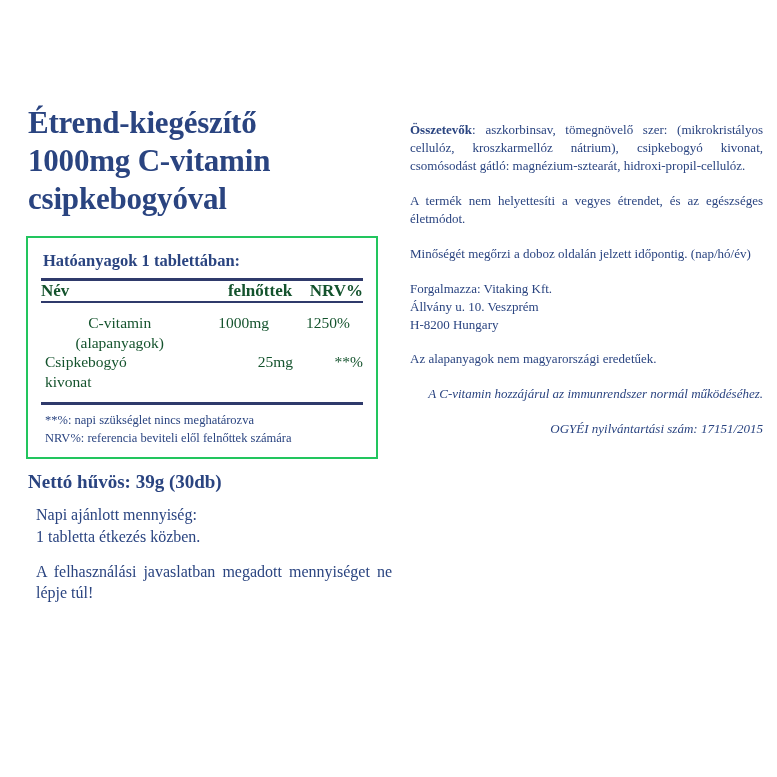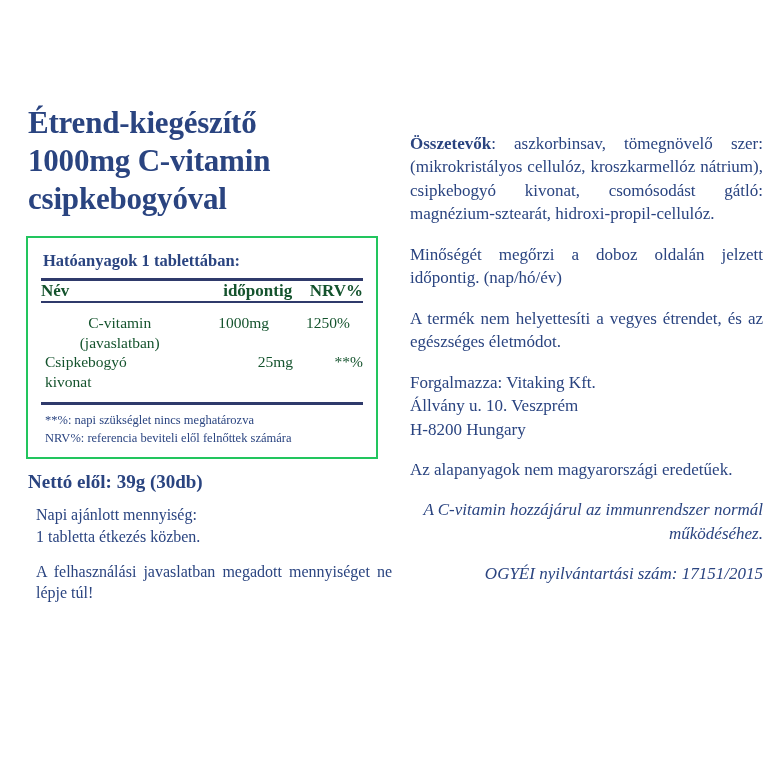--- a/index.html
+++ b/index.html
@@ -110,23 +110,23 @@
   }
   .p-left {
     font-size: 16px;
     line-height: 1.33;
     margin: 0 0 14px 10px;
   }
   .p-left.justify { text-align: justify; }
 
   
   .p-right {
-    font-size: 17px;
+    font-size: 13px;
     line-height: 1.38;
-    margin: 16px 0 17px 0;
+    margin: 5px 0 17px 0;
     text-align: justify;
   }
   .p-right.left { text-align: left; }
   .p-right b { font-weight: bold; }
   .p-right.italic { font-style: italic; text-align: right; }
   .lbl-bold { font-weight: bold; }
 </style>
 </head>
 <body>
 
@@ -142,33 +142,33 @@
       </h1>
 
       <div class="table-box">
         <div class="table-caption">Hatóanyagok 1 tablettában:</div>
         <div class="rule-thick"></div>
 
         <table class="ingredients">
           <thead>
             <tr class="hdr-row">
               <th class="col-name">Név</th>
-              <th class="col-qty">időpontig</th>
+              <th class="col-qty">felnőttek</th>
               <th class="col-nrv">NRV%</th>
             </tr>
           </thead>
         </table>
         <div class="rule-thin"></div>
 
         <table class="ingredients">
           <tbody>
             <tr class="data-row first">
               <td class="col-name">
                 <span>C-vitamin</span>
-                <span class="sub-name">(javaslatban)</span>
+                <span class="sub-name">(alapanyagok)</span>
               </td>
               <td class="col-qty">1000mg</td>
               <td class="col-nrv">1250%</td>
             </tr>
             <tr class="data-row">
               <td class="col-name">
                 <span>Csipkebogyó</span>
                 <span class="sub-name">kivonat</span>
               </td>
               <td class="col-qty">25mg</td>
@@ -180,35 +180,35 @@
           </tbody>
         </table>
 
         <div class="rule-thick"></div>
         <div class="footnotes">
           <div>**%: napi szükséglet nincs meghatározva</div>
           <div>NRV%: referencia beviteli elől felnőttek számára</div>
         </div>
       </div>
 
-      <div class="net-weight">Nettó elől: 39g (30db)</div>
+      <div class="net-weight">Nettó hűvös: 39g (30db)</div>
 
       <div class="p-left" style="white-space: pre-line;"><span>Napi ajánlott mennyiség:
 1 tabletta étkezés közben.</span></div>
 
       <div class="p-left justify">A felhasználási javaslatban megadott mennyiséget ne lépje túl!</div>
     </div>
 
     <div class="col-right">
 
       <p class="p-right"><b class="lbl-bold">Összetevők</b><span>: aszkorbinsav, tömegnövelő szer: (mikrokristályos cellulóz, kroszkarmellóz nátrium), csipkebogyó kivonat, csomósodást gátló: magnézium-sztearát, hidroxi-propil-cellulóz.</span></p>
 
+      <p class="p-right">A termék nem helyettesíti a vegyes étrendet, és az egészséges életmódot.</p>
+
       <p class="p-right">Minőségét megőrzi a doboz oldalán jelzett időpontig. (nap/hó/év)</p>
-
-      <p class="p-right">A termék nem helyettesíti a vegyes étrendet, és az egészséges életmódot.</p>
 
 
       <p class="p-right left" style="white-space: pre-line;"><span>Forgalmazza: Vitaking Kft.
 Állvány u. 10. Veszprém
 H-8200 Hungary</span></p>
 
       <p class="p-right">Az alapanyagok nem magyarországi eredetűek.</p>
 
       <p class="p-right italic">A C-vitamin hozzájárul az immunrendszer normál működéséhez.</p>
 

